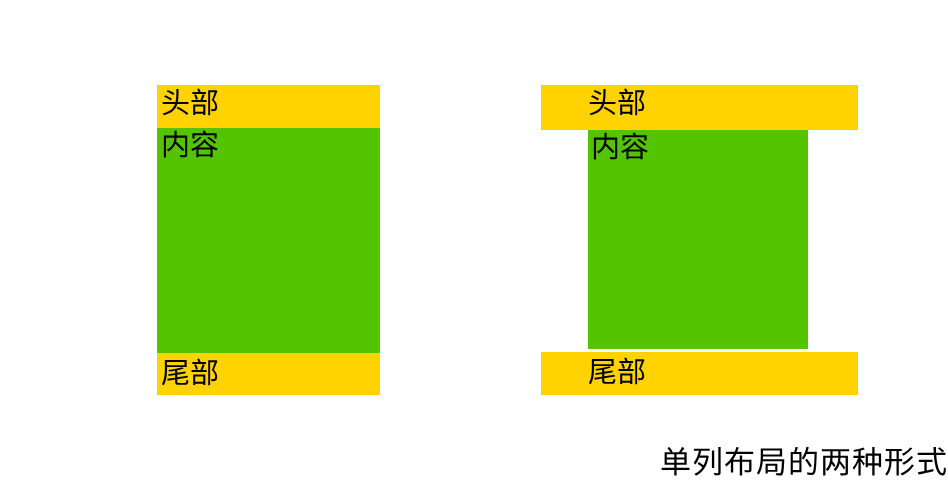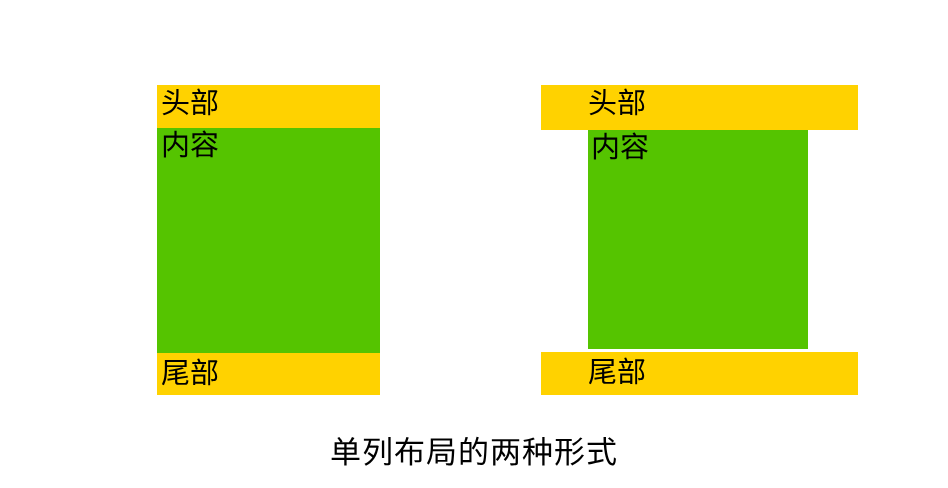--- a/index.html
+++ b/index.html
@@ -107,23 +107,23 @@
     width: 317px;
     height: 43px;
     background: var(--c-footer);
     padding: 6px 0 0 47px;
   }
 
   
   #figure-caption {
     position: absolute;
     left: 0;
-    top: 403px;
+    top: 413px;
     width: 948px;
-    text-align: center;
+    text-align: right;
     font-size: 31px;
     line-height: 1.1;
     color: #000000;
     font-family: "DejaVu Sans", "Liberation Sans", sans-serif;
     letter-spacing: 1px;
   }
 </style>
 </head>
 <body style="background: rgb(255, 255, 255);">
 

